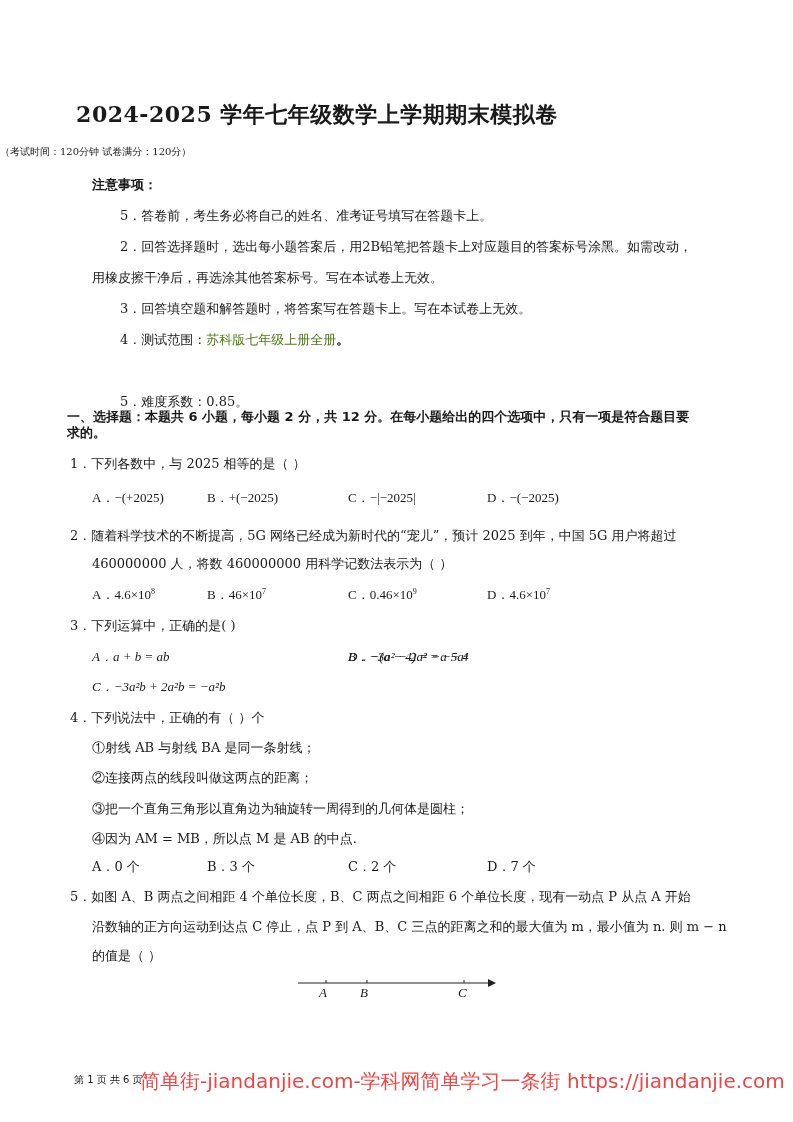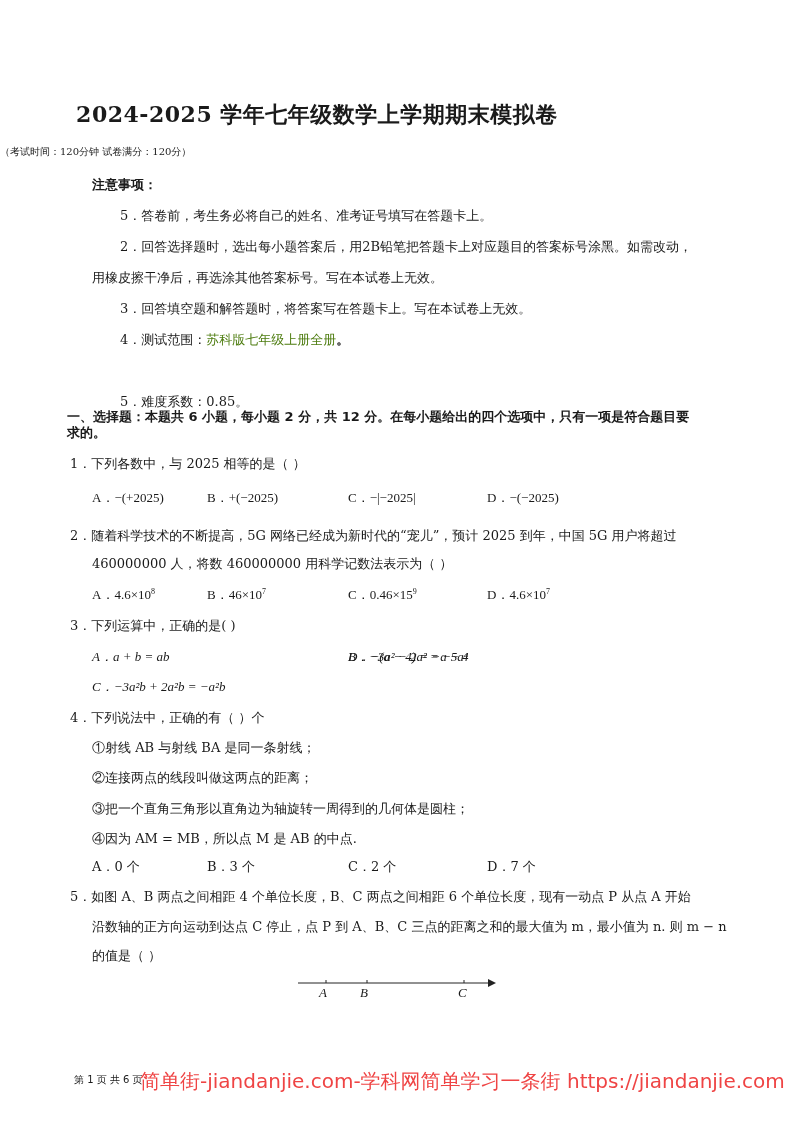--- a/index.html
+++ b/index.html
@@ -52,21 +52,21 @@
 <div class="abs line" style="left:70px; top:455px;">1．下列各数中，与 2025 相等的是（   ）</div>
 <div class="opt mathn" style="left:92px; top:489px;">A．−(+2025)</div>
 <div class="opt mathn" style="left:207px; top:489px;">B．+(−2025)</div>
 <div class="opt mathn" style="left:348px; top:489px;">C．−|−2025|</div>
 <div class="opt mathn" style="left:487px; top:489px;">D．−(−2025)</div>
 
 <div class="abs line" style="left:70px; top:527px;text-align:center;">2．随着科学技术的不断提高，5G 网络已经成为新时代的“宠儿”，预计 2025 到年，中国 5G 用户将超过</div>
 <div class="abs line" style="left:92px; top:555px;">460000000 人，将数 460000000 用科学记数法表示为（     ）</div>
 <div class="opt mathn" style="left:92px; top:586px;"><span>A．</span><span>4.6×10</span><sup>8</sup></div>
 <div class="opt mathn" style="left:207px; top:586px;"><span>B．</span><span>46×10</span><sup>7</sup></div>
-<div class="opt mathn" style="left:348px; top:586px;"><span>C．</span><span>0.46×15</span><sup>9</sup></div>
+<div class="opt mathn" style="left:348px; top:586px;"><span>C．</span><span>0.46×10</span><sup>9</sup></div>
 <div class="opt mathn" style="left:487px; top:586px;"><span>D．</span><span>4.6×10</span><sup>7</sup></div>
 
 <div class="abs line" style="left:70px; top:617px;">3．下列运算中，正确的是(        )</div>
 <div class="opt math" style="left:92px; top:648px;">A．a + b = ab</div>
 <div class="opt math" style="left:348px; top:648px;">B．−3a² − 2a² = −5a⁴</div>
 <div class="opt math" style="left:92px; top:678px;">C．−3a²b + 2a²b = −a²b</div>
 <div class="opt math" style="left:348px; top:648px;">D．−(a − 4) = −a − 4</div>
 
 <div class="abs line" style="left:70px; top:709px;">4．下列说法中，正确的有（   ）个</div>
 <div class="abs line" style="left:92px; top:739px;text-align:right;">①射线 AB 与射线 BA 是同一条射线；</div>

